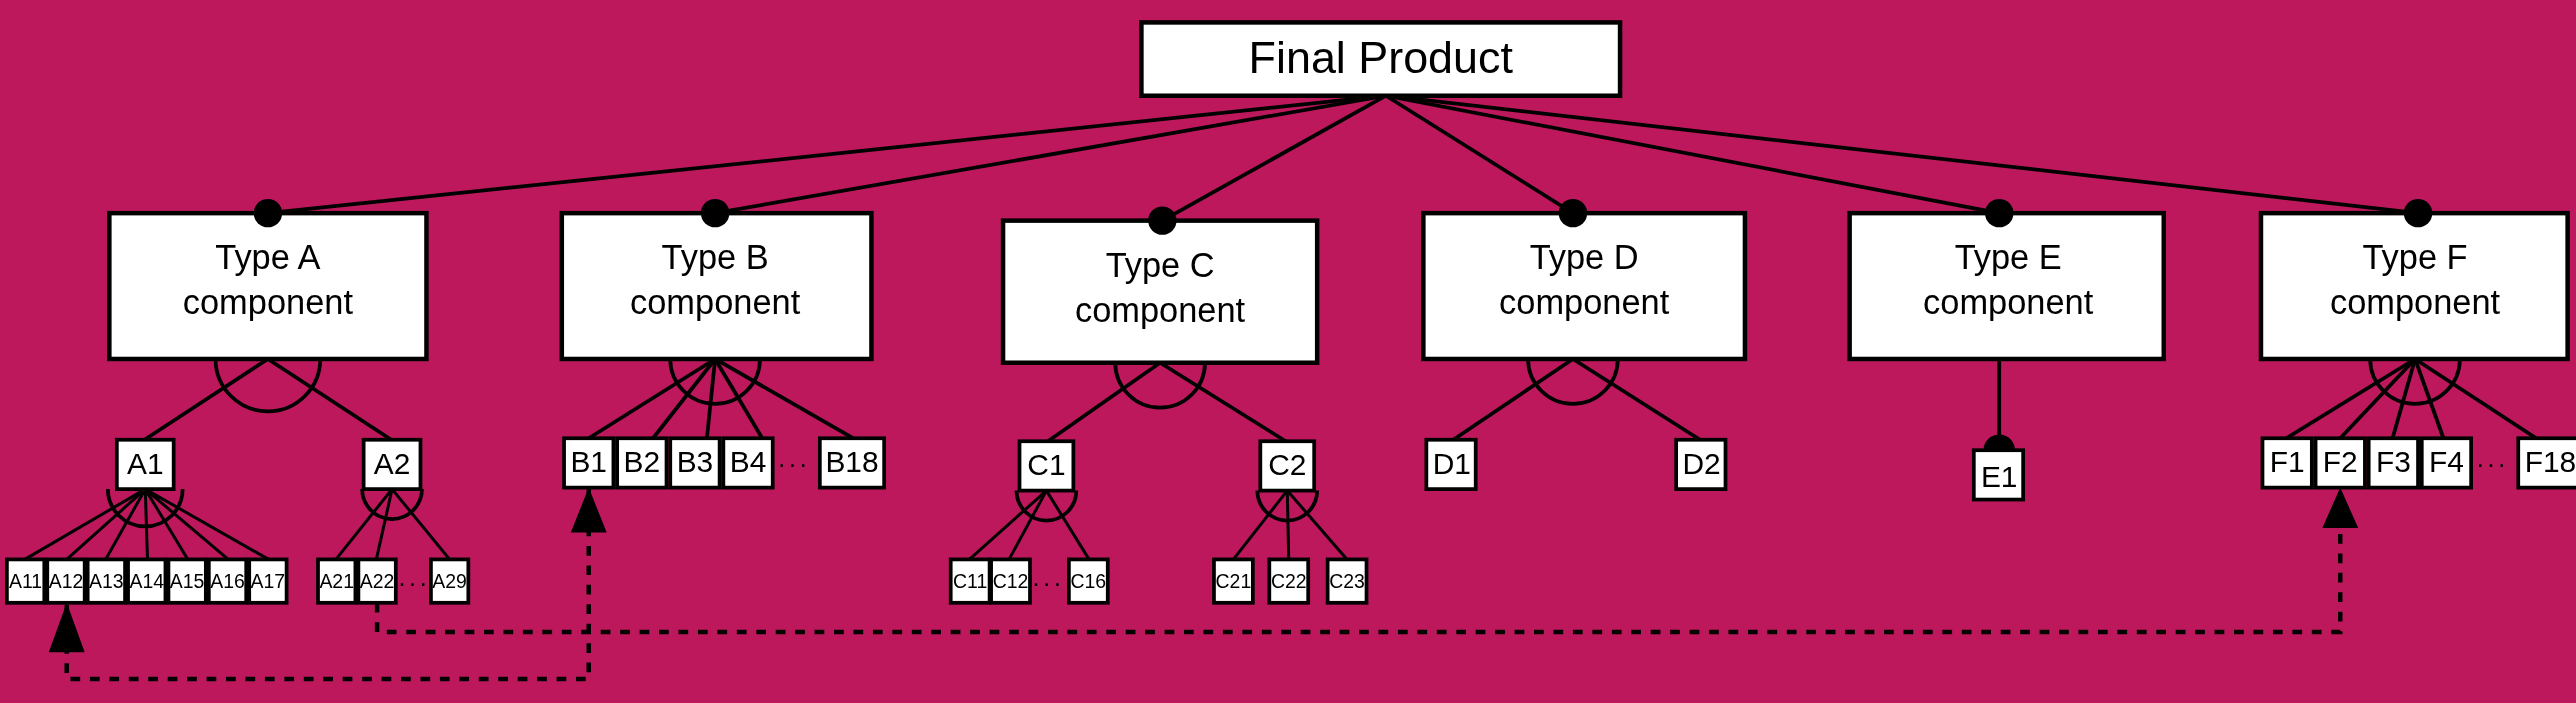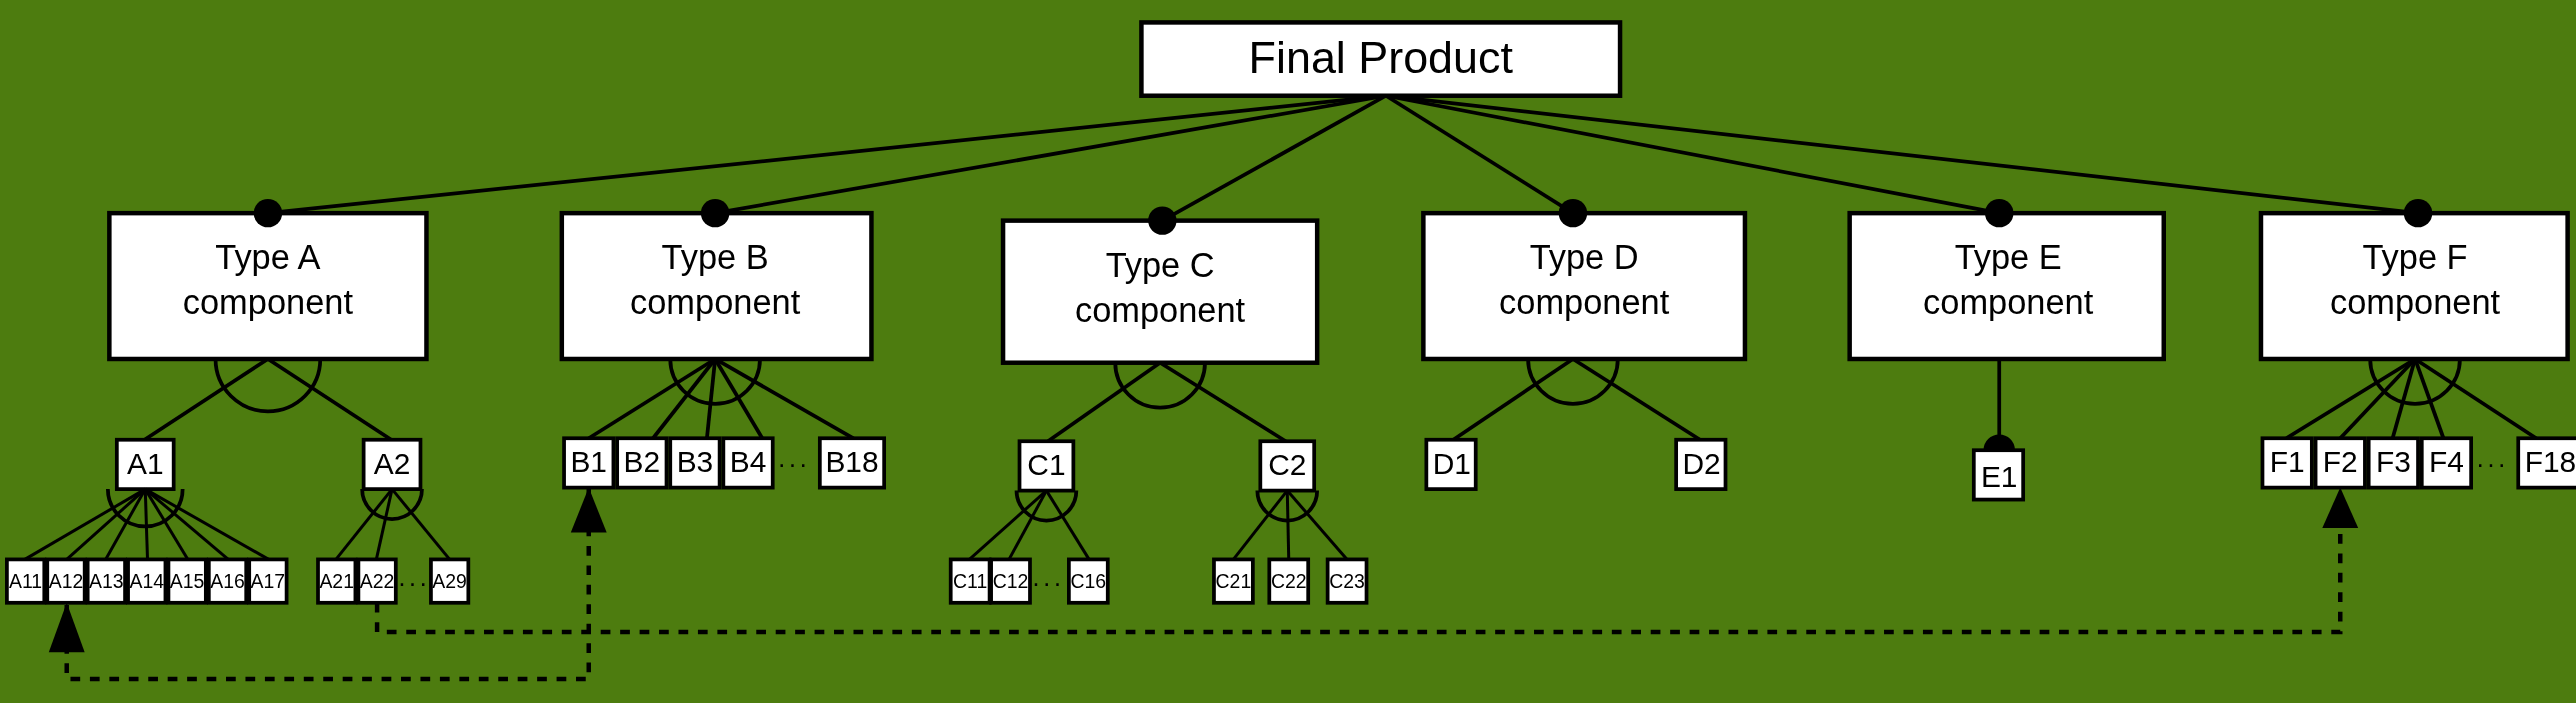--- a/index.html
+++ b/index.html
@@ -8,21 +8,21 @@
     padding: 0;
     background: #ffffff;
   }
   body {
     font-family: "Liberation Sans", sans-serif;
   }
   #diagram-root {
     position: relative;
     width: 2576px;
     height: 703px;
-    background: #4d7c0f;
+    background: #be185d;
     overflow: hidden;
   }
   #diagram-svg {
     position: absolute;
     left: 0;
     top: 0;
     width: 2576px;
     height: 703px;
   }
   .node-rect {

